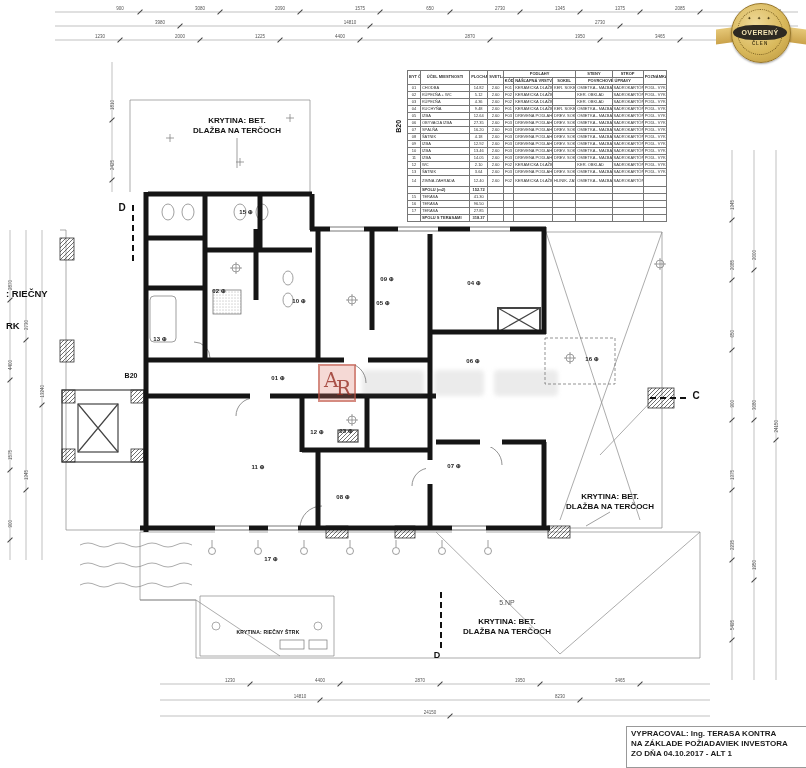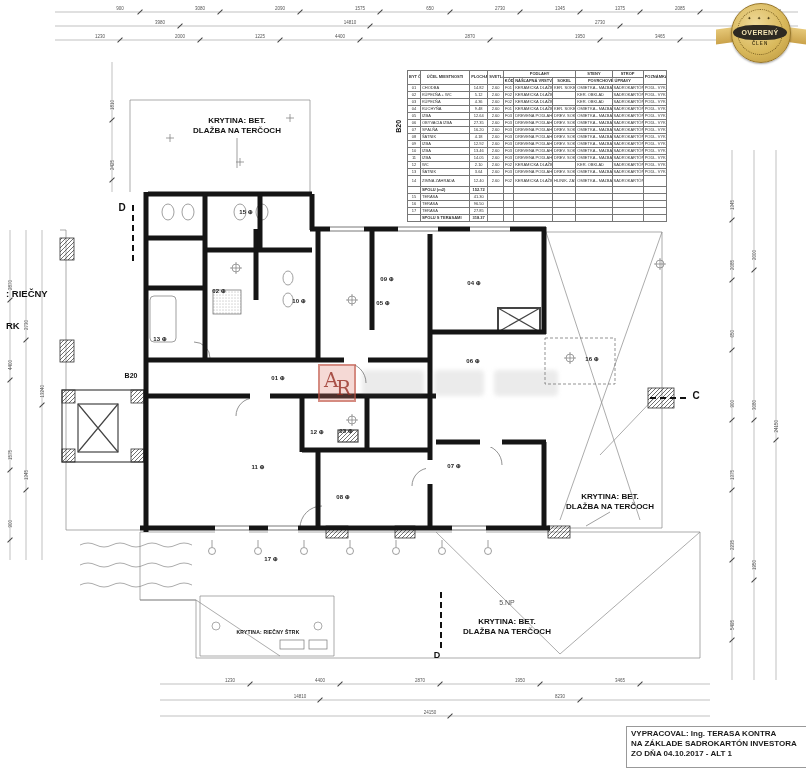--- a/index.html
+++ b/index.html
@@ -655,17 +655,17 @@
     <span class="r">R</span>
   </div>
   <div id="wm-ghost">
     <div style="width:62px"></div>
     <div style="width:50px"></div>
     <div style="width:64px"></div>
   </div>
 
   <div id="titleblock">
     <div>VYPRACOVAL: Ing. TERASA KONTRA</div>
-    <div>NA ZÁKLADE SADROKARTÓN INVESTORA</div>
+    <div>NA ZÁKLADE POŽIADAVIEK INVESTORA</div>
     <div>ZO DŇA 04.10.2017 - ALT 1</div>
   </div>
 
 </div>
 
 </body></html>

